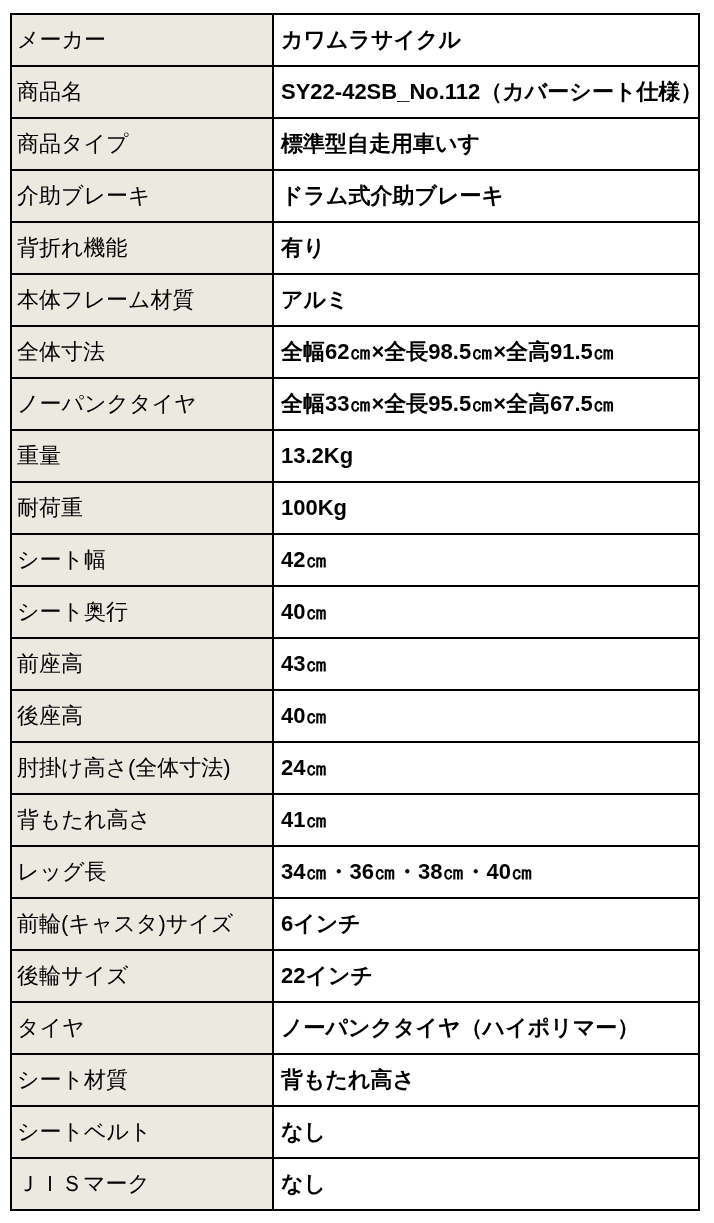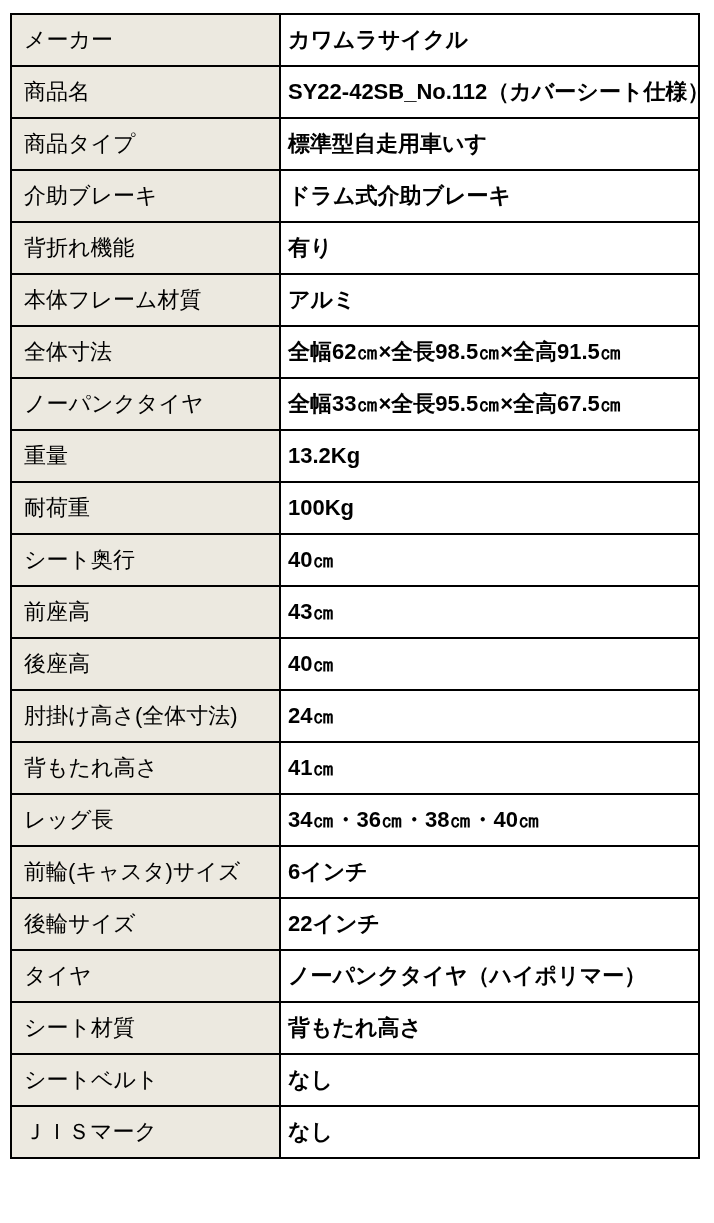--- a/index.html
+++ b/index.html
@@ -28,21 +28,21 @@
   table.spec-table td {
     border: 2px solid var(--border-color, #000000);
     height: 50px;
     font-size: 22px;
     font-weight: 400;
     line-height: 1.15;
     vertical-align: middle;
     text-align: left;
     white-space: nowrap;
     overflow: hidden;
-    padding: 0 4px 0 12px;
+    padding: 0 4px 0 5px;
   }
   table.spec-table th {
     width: 251px;
     background: var(--label-bg, #ece9e0);
   }
   table.spec-table td {
     background: var(--value-bg, #ffffff);
     padding-left: 7px;
     font-weight: bold;
   }
@@ -95,20 +95,24 @@
   <tr>
     <th>重量</th>
     <td>13.2Kg</td>
   </tr>
 
   <tr>
     <th>耐荷重</th>
     <td>100Kg</td>
   </tr>
 
+  <tr>
+    <th>シート幅</th>
+    <td>42㎝</td>
+  </tr>
 
   <tr>
     <th>シート奥行</th>
     <td>40㎝</td>
   </tr>
 
   <tr>
     <th>前座高</th>
     <td>43㎝</td>
   </tr>

